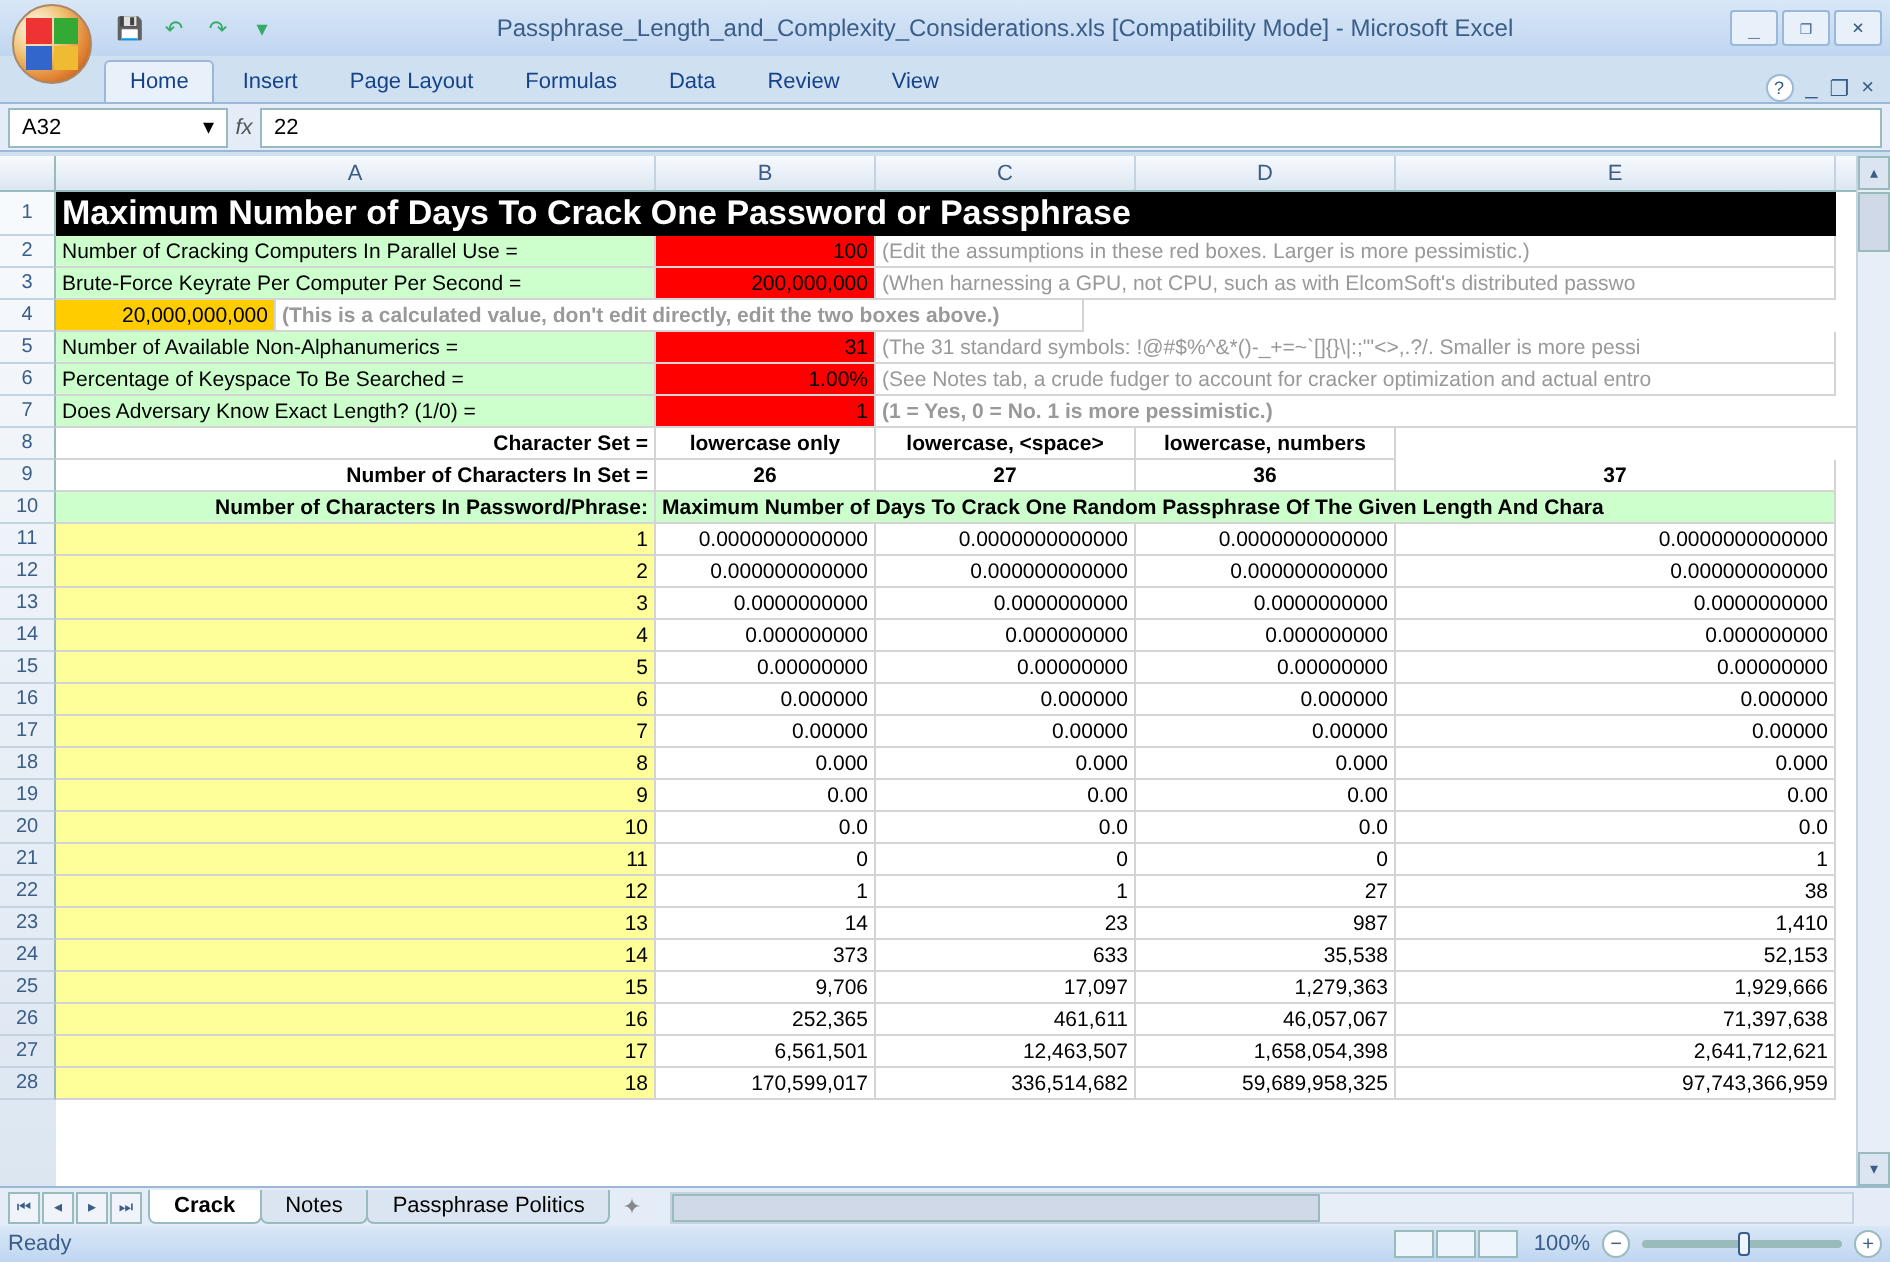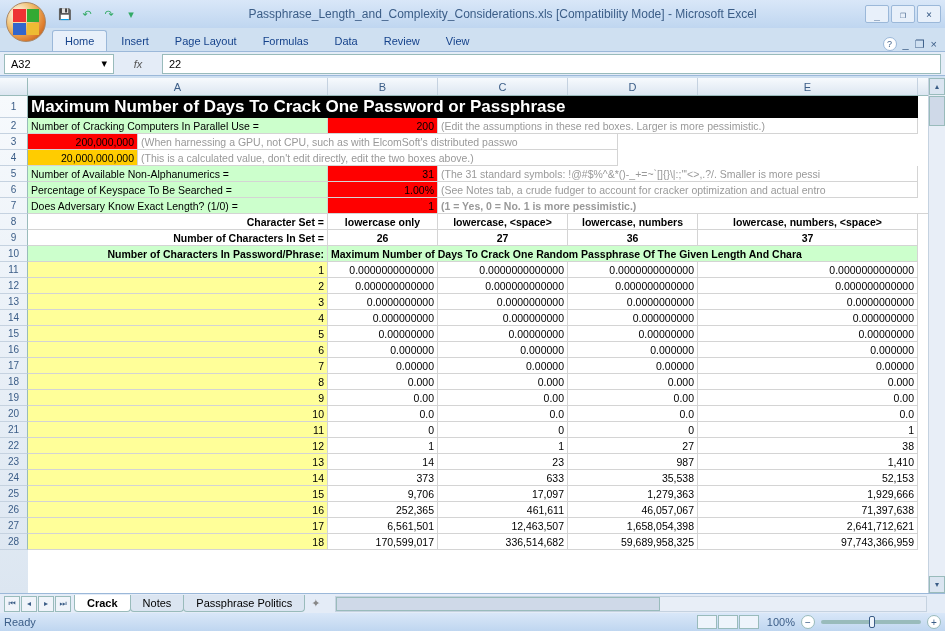--- a/index.html
+++ b/index.html
@@ -20,21 +20,21 @@
 .win-btn { width: 24px; height: 18px; border: 1px solid #9bb8d9; background: #e8f0fa; border-radius: 2px; display: inline-flex; align-items: center; justify-content: center; color: #3b5d87; font-family: monospace; font-size: 10px; }
 
 
 .ribbon-tabs { height: 24px; background: #cfe0f1; display: flex; align-items: end; padding-left: 52px; gap: 2px; border-bottom: 1px solid #9bb8d9; }
 .ribbon-tab { padding: 4px 12px; color: #15428b; cursor: pointer; }
 .ribbon-tab.active { background: #e8f0fa; border: 1px solid #9bb8d9; border-bottom: none; border-radius: 3px 3px 0 0; }
 .ribbon-right { margin-left: auto; margin-right: 8px; display: flex; gap: 6px; align-items: center; }
 .rr-btn { width: 14px; height: 14px; border: 1px solid #9bb8d9; border-radius: 7px; display: inline-flex; align-items: center; justify-content: center; font-size: 9px; color: #3b5d87; background:#fff; }
 
 
-.fx-area { height: 24px; background: #e4ecf7; display: flex; align-items: center; border-bottom: 1px solid #9bb8d9; padding: 2px 4px; gap: 16px; }
+.fx-area { height: 24px; background: #e4ecf7; display: flex; align-items: center; border-bottom: 1px solid #9bb8d9; padding: 2px 4px; gap: 0; }
 .name-box { width: 110px; height: 20px; border: 1px solid #9bb; background: #fff; display: flex; align-items: center; padding: 0 6px; justify-content: space-between; }
 .fx-label { width: 16px; text-align: center; font-style: italic; color: #555; }
 .fx-input { flex: 1; height: 20px; border: 1px solid #9bb; background: #fff; padding: 0 6px; display: flex; align-items: center; }
 
 
 .grid-wrap { position: absolute; top: 78px; left: 0; right: 0; bottom: 38px; background: #fff; display: flex; flex-direction: column; }
 .col-headers { display: flex; height: 18px; background: linear-gradient(#f7fafd,#dce6f1); border-bottom: 1px solid #9bb; flex-shrink:0; }
 .corner { width: 28px; border-right: 1px solid #9bb; background: linear-gradient(#f7fafd,#dce6f1); }
 .col-h { border-right: 1px solid #c5d2e0; text-align: center; color: #3b5d87; display:flex; align-items:center; justify-content:center; }
 .grid-body { flex: 1; overflow: hidden; display: flex; }
@@ -178,30 +178,31 @@
         <div class="row-h">26</div>
         <div class="row-h">27</div>
         <div class="row-h">28</div>
       </div>
     <div class="cells" id="cells">
         <div class="crow r-title">
           <div class="cell" style="width: 890px; background: rgb(0, 0, 0); color: rgb(255, 255, 255); font-size: 17px; font-weight: bold;">Maximum Number of Days To Crack One Password or Passphrase</div>
         </div>
         <div class="crow">
           <div class="cell cA label-green">Number of Cracking Computers In Parallel Use =</div>
-          <div class="cell cB val-red">200</div>
+          <div class="cell cB val-red">100</div>
           <div class="cell note-grey" style="width: 480px;">(Edit the assumptions in these red boxes.  Larger is more pessimistic.)</div>
         </div>
         <div class="crow">
+          <div class="cell cA label-green">Brute-Force Keyrate Per Computer Per Second =</div>
           <div class="cell cB val-red">200,000,000</div>
           <div class="cell note-grey" style="width: 480px;">(When harnessing a GPU, not CPU, such as with ElcomSoft's distributed passwo</div>
         </div>
         <div class="crow">
           <div class="cell cB val-orange">20,000,000,000</div>
-          <div class="cell note-grey" style="width: 480px;">(This is a calculated value, don't edit directly, edit the two boxes above.)</div>
+          <div class="cell note-grey" style="width: 404px; font-weight: bold;">(This is a calculated value, don't edit directly, edit the two boxes above.)</div>
         </div>
         <div class="crow">
           <div class="cell cA label-green">Number of Available Non-Alphanumerics =</div>
           <div class="cell cB val-red">31</div>
           <div class="cell note-grey" style="width: 480px;">(The 31 standard symbols: !@#$%^&amp;*()-_+=~`[]{}\|:;"'&lt;&gt;,.?/.  Smaller is more pessi</div>
         </div>
         <div class="crow">
           <div class="cell cA label-green">Percentage of Keyspace To Be Searched =</div>
           <div class="cell cB val-red">1.00%</div>
           <div class="cell note-grey" style="width: 480px;">(See Notes tab, a crude fudger to account for cracker optimization and actual entro</div>
@@ -209,21 +210,20 @@
         <div class="crow">
           <div class="cell cA label-green">Does Adversary Know Exact Length? (1/0) =</div>
           <div class="cell cB val-red">1</div>
           <div class="cell note-grey" style="width: 528px; font-weight: bold;">(1 = Yes, 0 = No.  1 is more pessimistic.)</div>
         </div>
         <div class="crow">
           <div class="cell cA hdr-right">Character Set =</div>
           <div class="cell cB hdr-sets">lowercase only</div>
           <div class="cell cC hdr-sets">lowercase, &lt;space&gt;</div>
           <div class="cell cD hdr-sets">lowercase, numbers</div>
-          <div class="cell cE hdr-sets">lowercase, numbers, &lt;space&gt;</div>
         </div>
         <div class="crow">
           <div class="cell cA hdr-right">Number of Characters In Set =</div>
           <div class="cell cB hdr-sets">26</div>
           <div class="cell cC hdr-sets">27</div>
           <div class="cell cD hdr-sets">36</div>
           <div class="cell cE hdr-sets">37</div>
         </div>
         <div class="crow">
           <div class="cell cA row-banner" style="justify-content: flex-end;">Number of Characters In Password/Phrase:</div>

